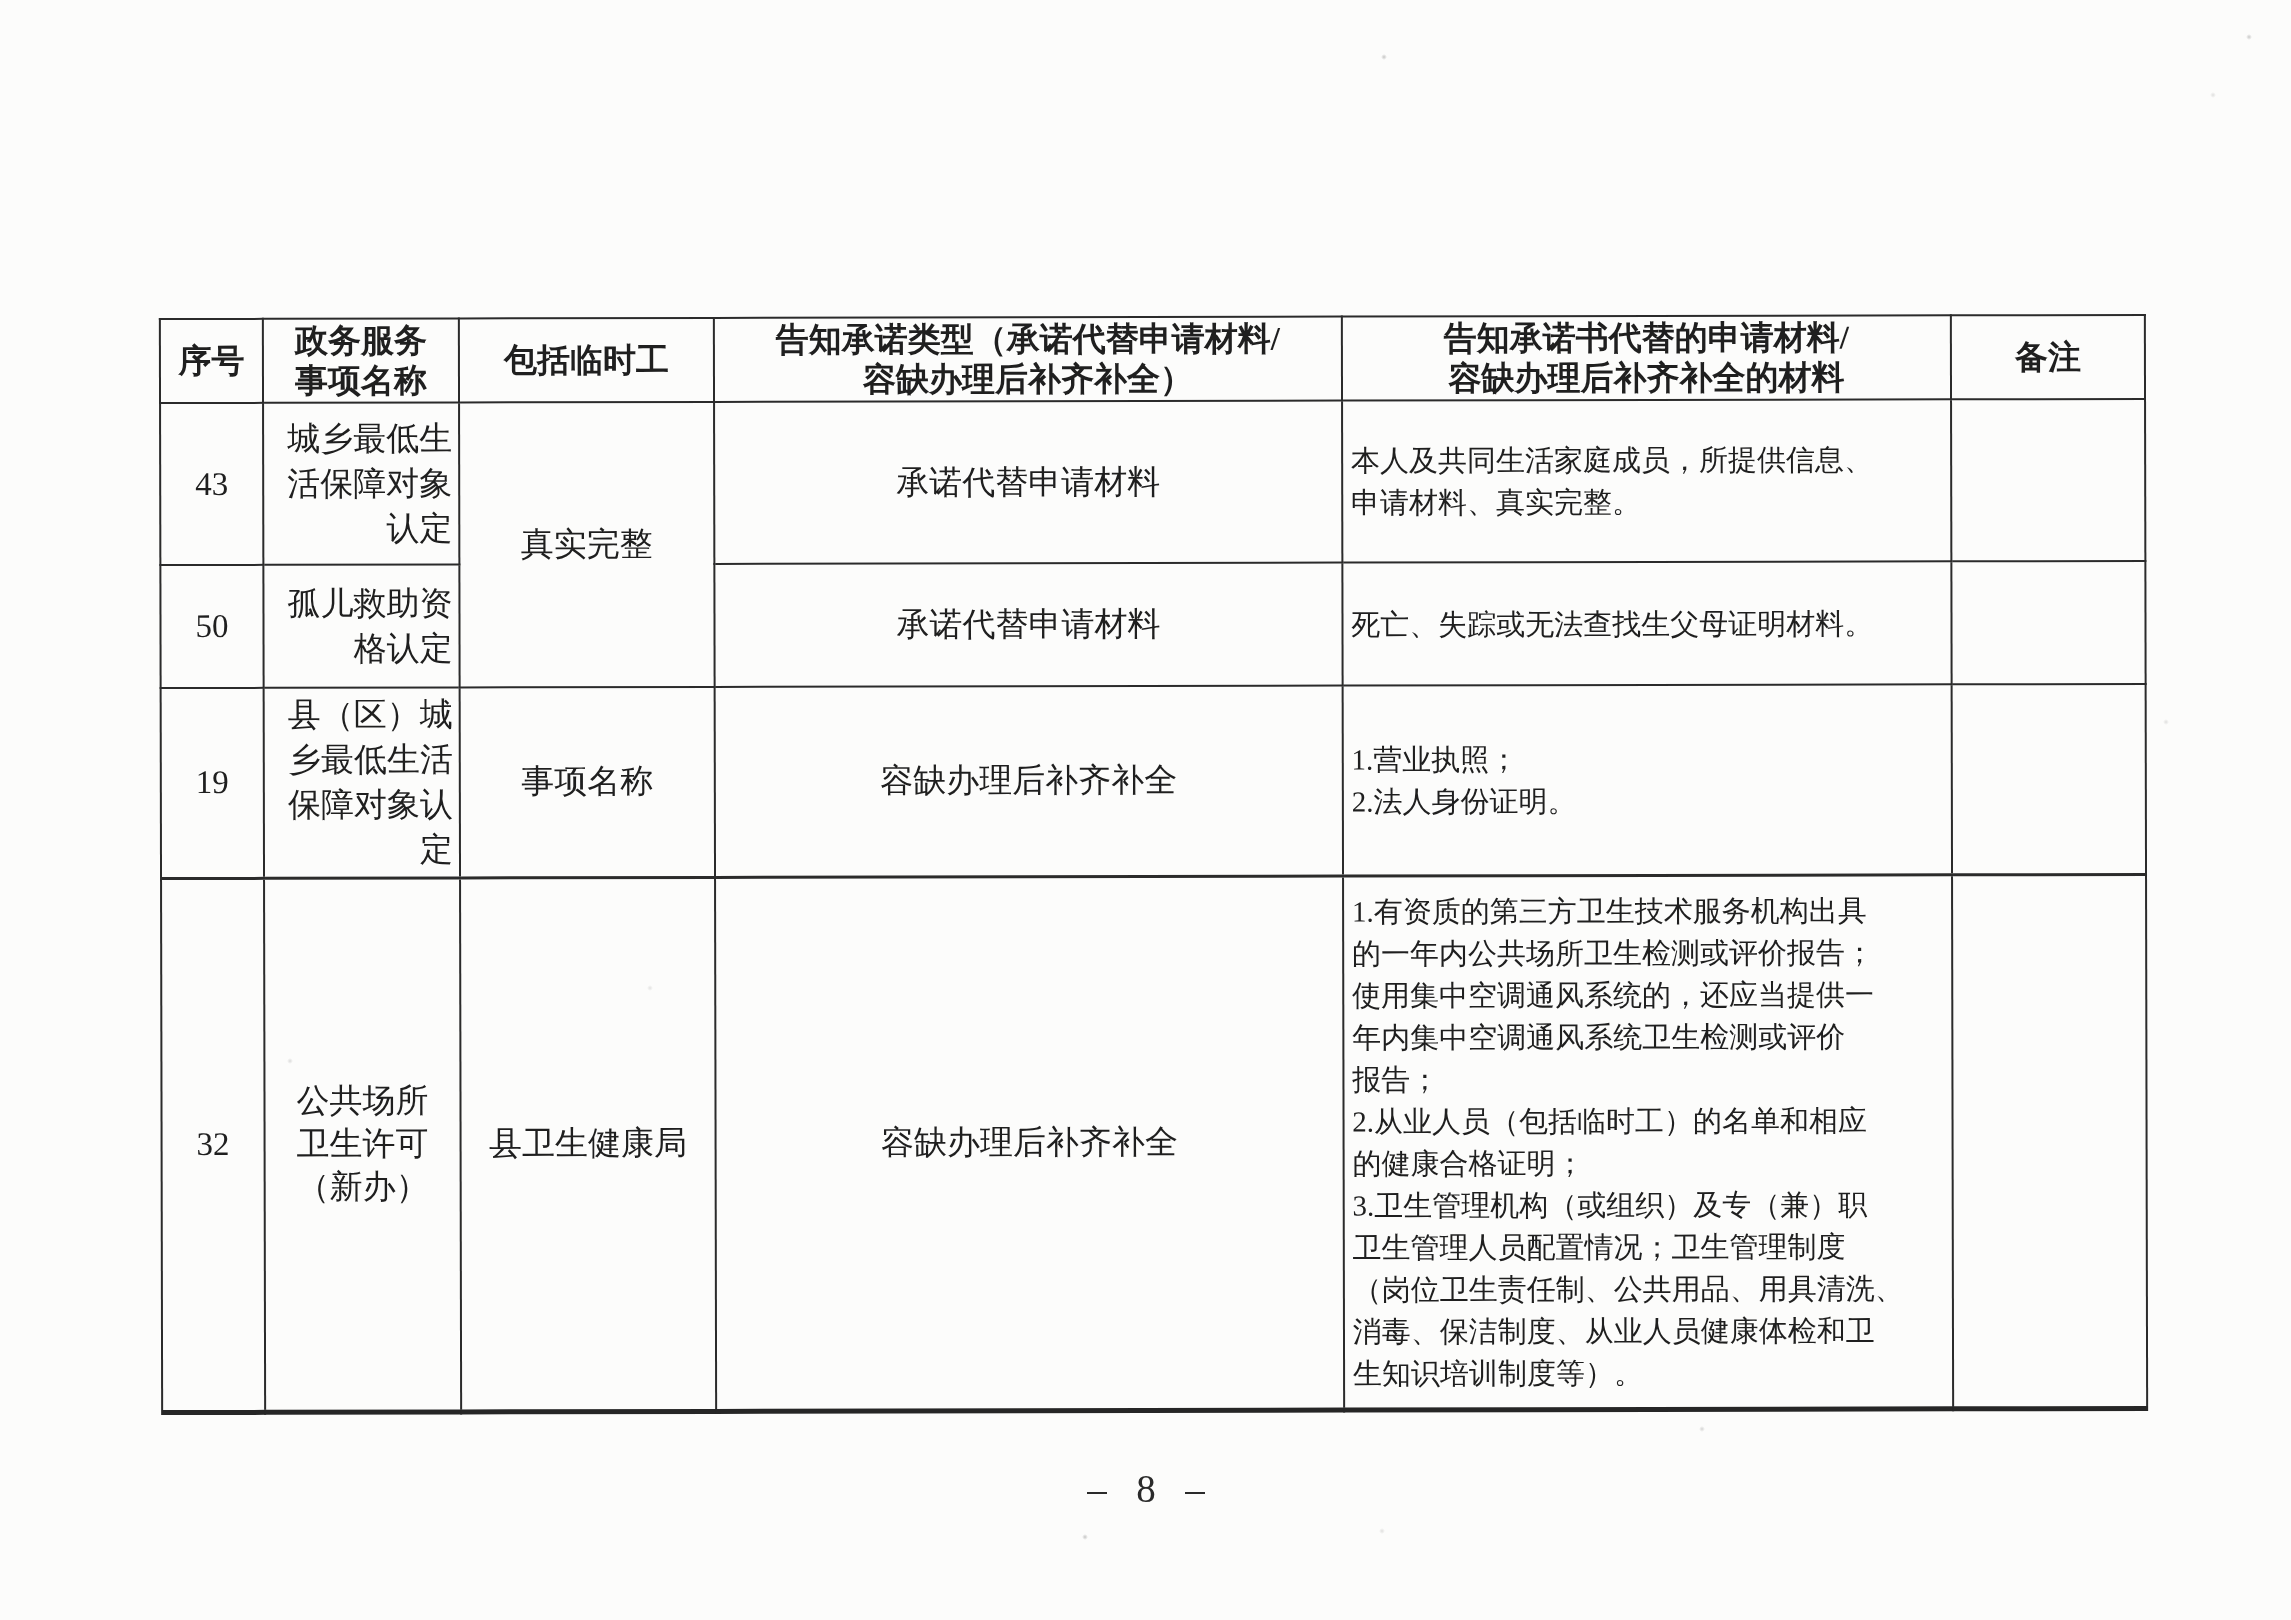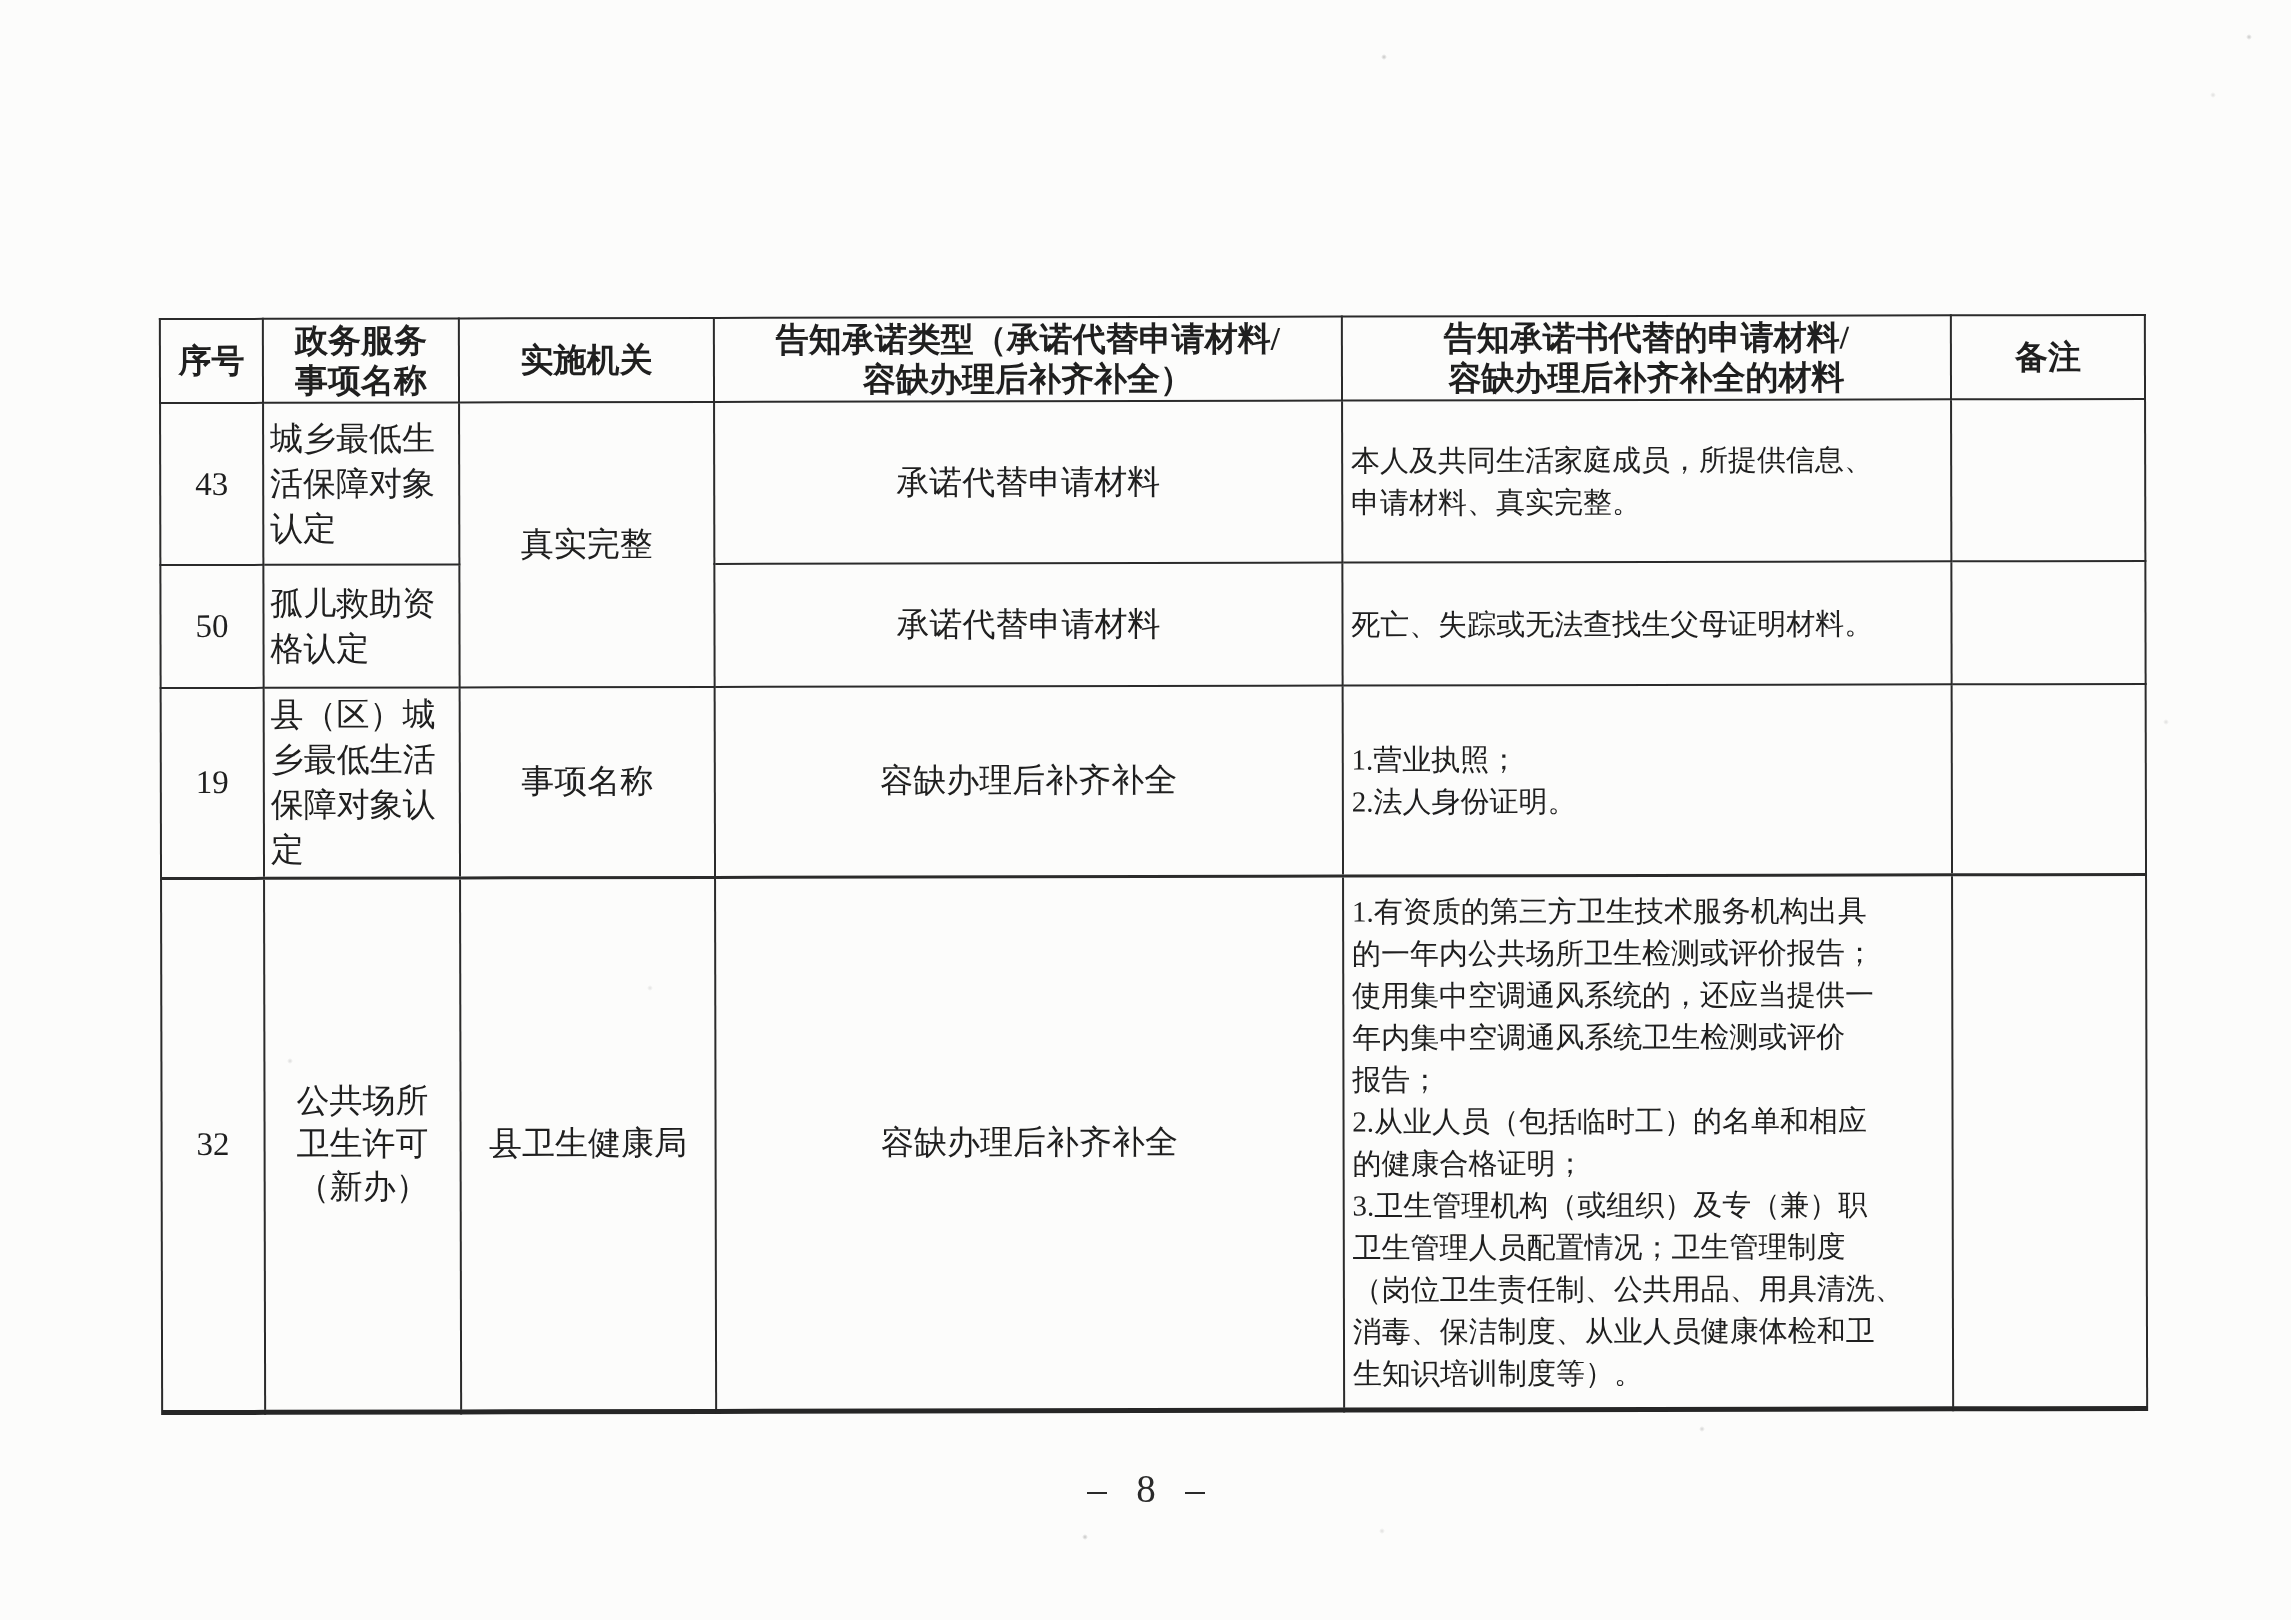--- a/index.html
+++ b/index.html
@@ -65,21 +65,21 @@
   }
   tr.r32 td { border-top-width: 3.9px; }
   td.c-idx {
     text-align: center;
     font-size: 33px;
   }
   td.c-name {
     font-size: 33px;
     line-height: 45px;
     padding: 3.9px 5.9px;
-    text-align: left;
+    text-align: right;
     white-space: pre-line;
   }
   tr.r32 td.c-name {
     text-align: center;
     line-height: 43px;
   }
   td.c-agency {
     text-align: center;
     font-size: 33px;
   }
@@ -119,21 +119,21 @@
       <col style="width:255px">
       <col style="width:628px">
       <col style="width:609px">
       <col style="width:194px">
     </colgroup>
     <thead>
       <tr class="hdr">
         <th>序号</th>
         <th>政务服务
 事项名称</th>
-        <th>实施机关</th>
+        <th>包括临时工</th>
         <th>告知承诺类型（承诺代替申请材料/
 容缺办理后补齐补全）</th>
         <th>告知承诺书代替的申请材料/
 容缺办理后补齐补全的材料</th>
         <th>备注</th>
       </tr>
     </thead>
     <tbody>
       <tr class="r29">
         <td class="c-idx">43</td>

